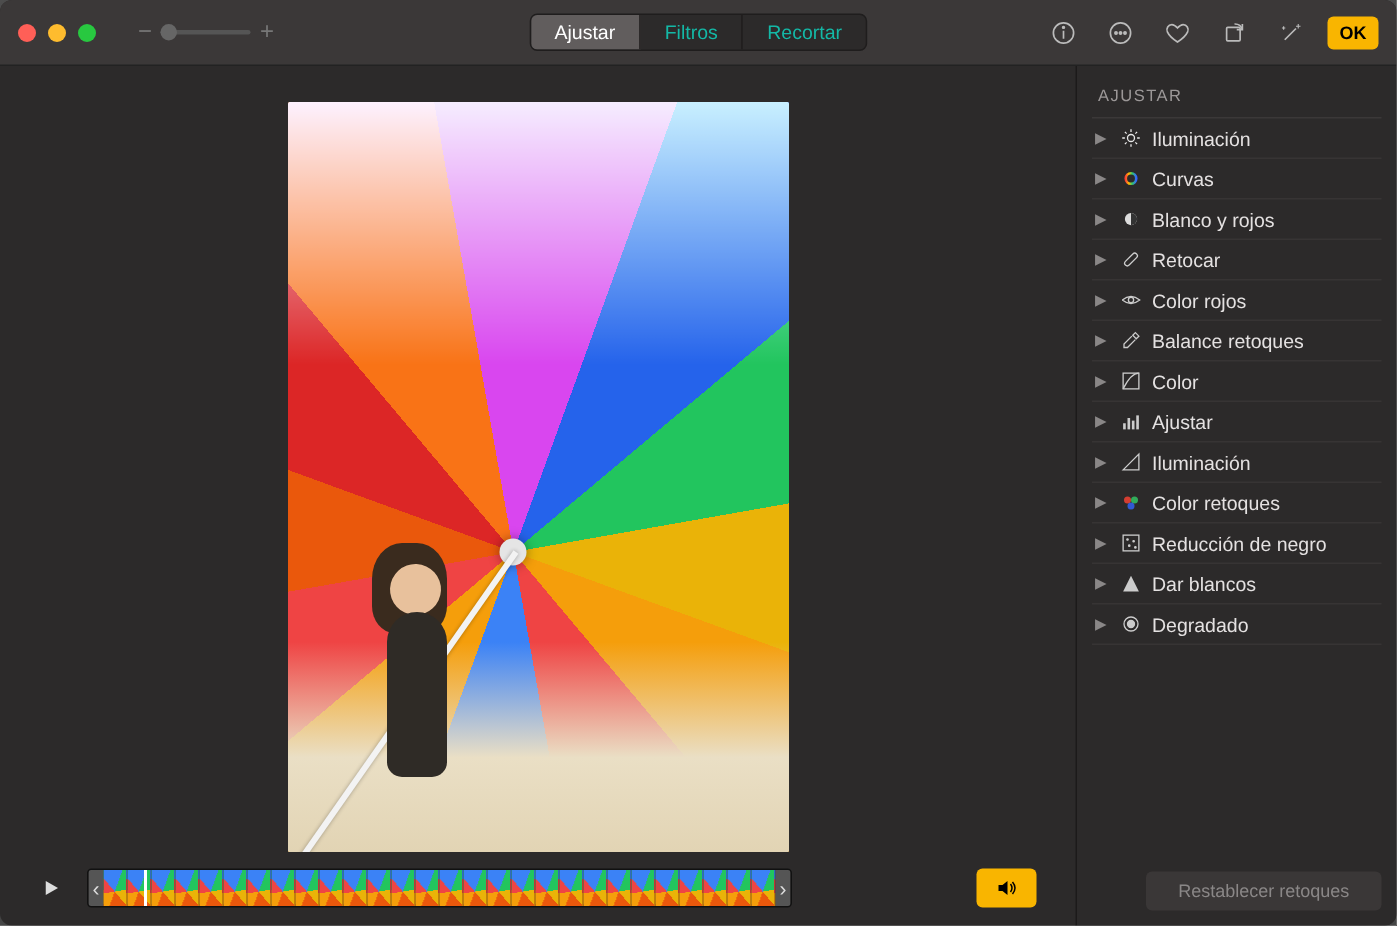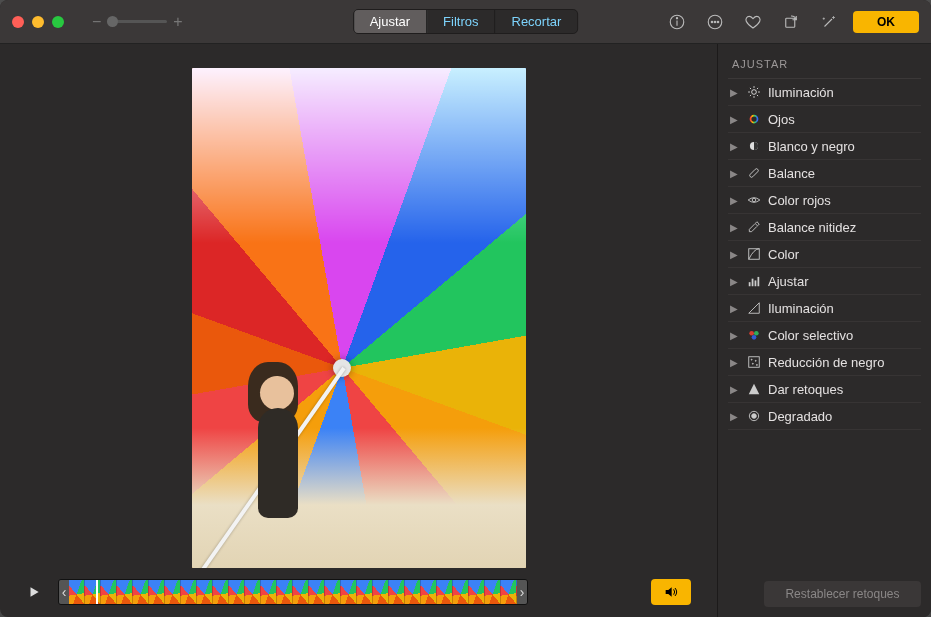--- a/index.html
+++ b/index.html
@@ -16,26 +16,26 @@
   }
   .traffic { display: flex; gap: 8px; align-items: center; }
   .tl { width: 12px; height: 12px; border-radius: 50%; }
   .tl.red { background: #ff5f57; }
   .tl.yellow { background: #febc2e; }
   .tl.green { background: #28c840; }
   .zoom-slider { margin-left: 20px; display: flex; align-items: center; gap: 6px; color: #777; }
   .zoom-slider .track { width: 60px; height: 3px; background: #555; border-radius: 2px; position: relative; }
   .zoom-slider .knob { position: absolute; left: 0; top: -4px; width: 11px; height: 11px; border-radius: 50%; background: #666; }
   .tab-group { display: flex; margin-left: auto; margin-right: auto; background: #2c2a2a; border-radius: 5px; overflow: hidden; border: 1px solid #1f1d1d; }
-  .tab { padding: 4px 16px; font-size: 13px; color: #7dd3fc; cursor: pointer; border-right: 1px solid #1f1d1d; }
+  .tab { padding: 4px 16px; font-size: 13px; color: #14b8a6; cursor: pointer; border-right: 1px solid #1f1d1d; }
   .tab:last-child { border-right: none; }
   .tab.active { background: #615d5d; color: #fff; }
   .toolbar-icons { display: flex; gap: 10px; align-items: center; margin-left: auto; }
   .ticon { width: 28px; height: 24px; display: flex; align-items: center; justify-content: center; color: #bbb; cursor: pointer; border-radius: 4px; }
-  .done-btn { background: #f9b500; color: #000; font-weight: 600; font-size: 12px; padding: 4px 24px; border-radius: 4px; cursor: pointer; }
+  .done-btn { background: #f9b500; color: #000; font-weight: 600; font-size: 12px; padding: 4px 8px; border-radius: 4px; cursor: pointer; }
   
   .body { flex: 1; display: flex; min-height: 0; }
   .canvas-area { flex: 1; display: flex; flex-direction: column; align-items: center; justify-content: flex-start; padding: 12px 0 8px; position: relative; }
   .photo-wrap { flex: 1; display: flex; align-items: center; justify-content: center; width: 100%; }
   .photo { width: 334px; height: 500px; border-radius: 1px; overflow: hidden; position: relative; }
   
   .umbrella {
     position: absolute; inset: 0;
     background: conic-gradient(from 200deg at 45% 60%,
       #f59e0b 0 30deg, #ef4444 30deg 60deg, #ea580c 60deg 90deg,
@@ -227,63 +227,63 @@
                 <defs>
                   <linearGradient id="g1">
                     <stop offset="0" stop-color="#f43"></stop>
                     <stop offset=".3" stop-color="#fb0"></stop>
                     <stop offset=".6" stop-color="#3c6"></stop>
                     <stop offset="1" stop-color="#36f"></stop>
                   </linearGradient>
                 </defs>
               </svg>
             </span>
-          <span>Ojos</span>
+          <span>Curvas</span>
         </div>
 
         <div class="adj-item">
           <span class="chev">▶</span>
           <span class="aic">
               <svg width="14" height="14" viewBox="0 0 24 24">
                 <circle cx="12" cy="12" r="7" fill="#ddd"></circle>
                 <path d="M12 5 A7 7 0 0 1 12 19 Z" fill="#333"></path>
               </svg>
             </span>
-          <span>Blanco y negro</span>
+          <span>Blanco y rojos</span>
         </div>
 
         <div class="adj-item">
           <span class="chev">▶</span>
           <span class="aic">
               <svg width="14" height="14" viewBox="0 0 24 24" fill="none" stroke="#ccc" stroke-width="1.5">
                 <rect x="3" y="9" width="18" height="6" rx="3" transform="rotate(-45 12 12)"></rect>
               </svg>
             </span>
-          <span>Balance</span>
+          <span>Retocar</span>
         </div>
 
         <div class="adj-item">
           <span class="chev">▶</span>
           <span class="aic">
               <svg width="14" height="14" viewBox="0 0 24 24" fill="none" stroke="#ccc" stroke-width="1.5">
                 <path d="M2 12 Q12 4 22 12 Q12 20 2 12"></path>
                 <circle cx="12" cy="12" r="3"></circle>
               </svg>
             </span>
           <span>Color rojos</span>
         </div>
 
         <div class="adj-item">
           <span class="chev">▶</span>
           <span class="aic">
               <svg width="14" height="14" viewBox="0 0 24 24" fill="none" stroke="#ccc" stroke-width="1.5">
                 <path d="M17 3l4 4-3 3-4-4zM13 7L4 16v4h4l9-9"></path>
               </svg>
             </span>
-          <span>Balance nitidez</span>
+          <span>Balance retoques</span>
         </div>
 
         <div class="adj-item">
           <span class="chev">▶</span>
           <span class="aic">
               <svg width="14" height="14" viewBox="0 0 24 24" fill="none" stroke="#ccc" stroke-width="1.5">
                 <rect x="3" y="3" width="18" height="18"></rect>
                 <path d="M3 21 Q12 3 21 3"></path>
               </svg>
             </span>
@@ -315,21 +315,21 @@
 
         <div class="adj-item">
           <span class="chev">▶</span>
           <span class="aic">
               <svg width="14" height="14" viewBox="0 0 24 24">
                 <circle cx="8" cy="9" r="4" fill="#f43" opacity=".8"></circle>
                 <circle cx="16" cy="9" r="4" fill="#3c6" opacity=".8"></circle>
                 <circle cx="12" cy="16" r="4" fill="#36f" opacity=".8"></circle>
               </svg>
             </span>
-          <span>Color selectivo</span>
+          <span>Color retoques</span>
         </div>
 
         <div class="adj-item">
           <span class="chev">▶</span>
           <span class="aic">
               <svg width="14" height="14" viewBox="0 0 24 24" fill="none" stroke="#ccc" stroke-width="1.5">
                 <rect x="3" y="3" width="18" height="18"></rect>
                 <circle cx="8" cy="8" r="0.8" fill="#ccc"></circle>
                 <circle cx="15" cy="10" r="0.8" fill="#ccc"></circle>
                 <circle cx="10" cy="15" r="0.8" fill="#ccc"></circle>
@@ -339,21 +339,21 @@
           <span>Reducción de negro</span>
         </div>
 
         <div class="adj-item">
           <span class="chev">▶</span>
           <span class="aic">
               <svg width="14" height="14" viewBox="0 0 24 24" fill="#ccc">
                 <path d="M3 21 L12 3 L21 21 Z"></path>
               </svg>
             </span>
-          <span>Dar retoques</span>
+          <span>Dar blancos</span>
         </div>
 
         <div class="adj-item">
           <span class="chev">▶</span>
           <span class="aic">
               <svg width="14" height="14" viewBox="0 0 24 24" fill="none" stroke="#ccc" stroke-width="1.5">
                 <circle cx="12" cy="12" r="8"></circle>
                 <circle cx="12" cy="12" r="4" fill="#ccc"></circle>
               </svg>
             </span>

